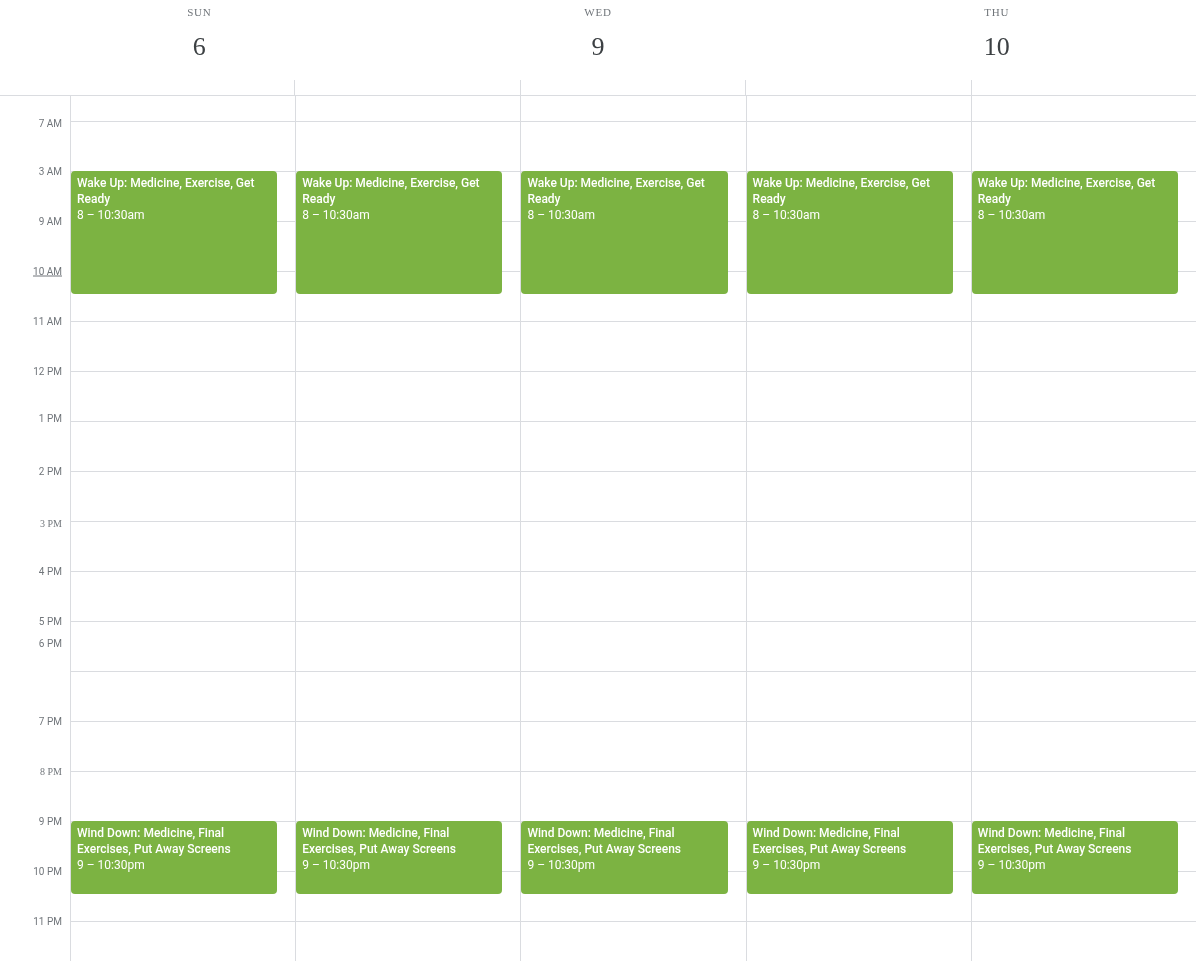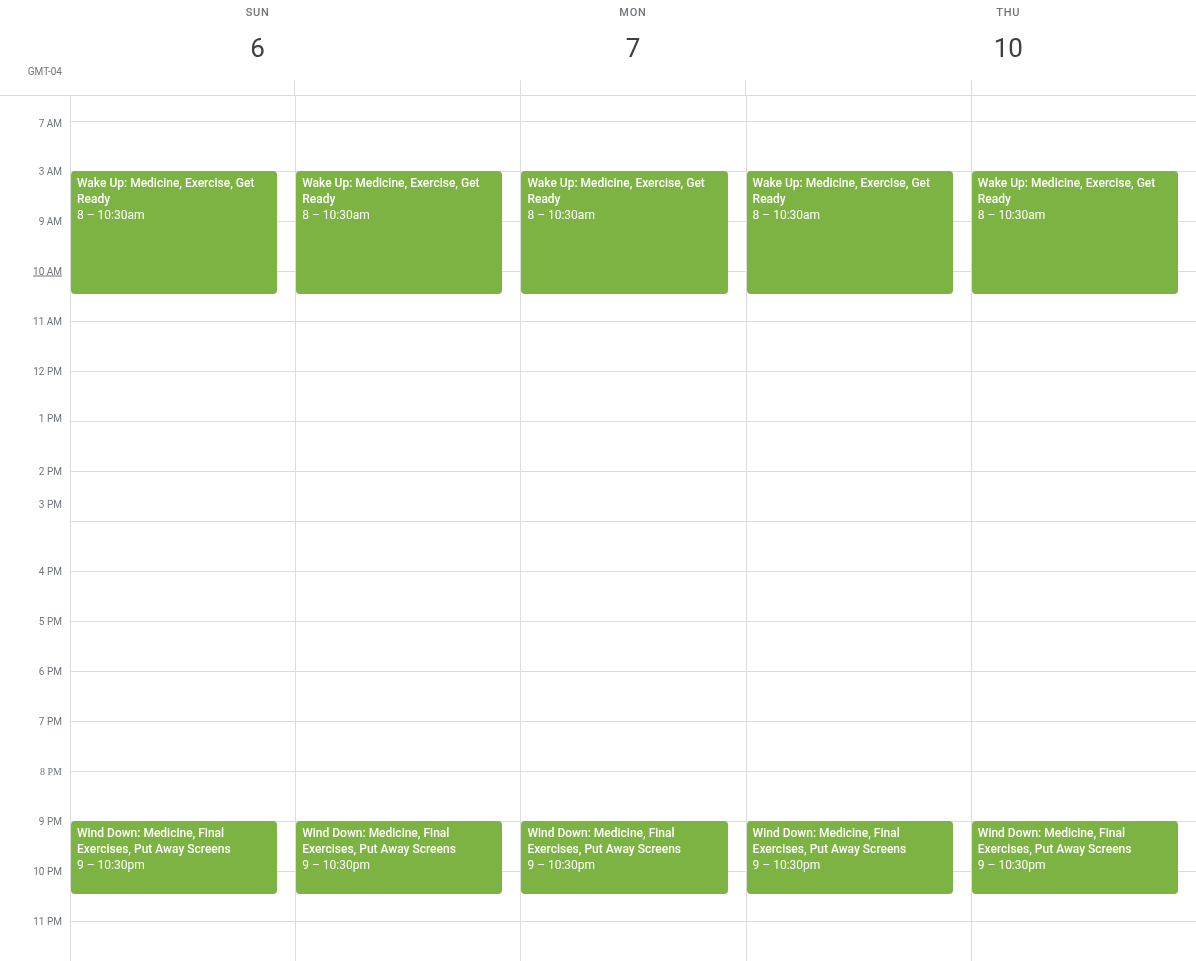--- a/index.html
+++ b/index.html
@@ -25,20 +25,21 @@
   }
   .header-axis {
     display: flex; align-items: flex-end; justify-content: flex-end;
     padding: 0 8px 3px 0;
     font-size: 10px;
     color: #70757a;
   }
   .header-day {
     text-align: center;
     padding-top: 6px;
+    font-family: Liberation Serif, serif;
   }
   .dow {
     font-size: 11px;
     letter-spacing: 0.8px;
     color: #70757a;
     font-weight: 500;
   }
   .daynum {
     font-size: 26px;
     color: #3c4043;
@@ -97,28 +98,27 @@
     cursor: pointer;
   }
   .event .title { font-weight: 500; }
 </style>
 </head>
 <body>
 
 <div class="cal-root">
 
   <div class="header-row">
-    <div class="axis-col header-axis">GMT-04</div>
     <div class="day-col header-day">
       <div class="dow">SUN</div>
       <div class="daynum">6</div>
     </div>
     <div class="day-col header-day">
-      <div class="dow">MON</div>
-      <div class="daynum">7</div>
+      <div class="dow">WED</div>
+      <div class="daynum">9</div>
     </div>
     <div class="day-col header-day">
       <div class="dow">THU</div>
       <div class="daynum">10</div>
     </div>
   </div>
 
   <div class="allday-row">
     <div class="axis-col"></div>
     <div class="day-col allday-cell first"></div>
@@ -131,24 +131,24 @@
   <div class="grid-row">
     <div class="axis-col axis-rail" id="axis-rail">
         <div class="time-label" style="top: 27px;">7 AM</div>
         <div class="time-label" style="top: 75px;">3 AM</div>
         <div class="time-label" style="top: 125px;">9 AM</div>
         <div class="time-label" style="top: 175px; text-decoration: underline;">10 AM</div>
         <div class="time-label" style="top: 225px;">11 AM</div>
         <div class="time-label" style="top: 275px;">12 PM</div>
         <div class="time-label" style="top: 322px;">1 PM</div>
         <div class="time-label" style="top: 375px;">2 PM</div>
-        <div class="time-label" style="top: 408px;">3 PM</div>
+        <div class="time-label" style="top: 427px; font-family: Liberation Serif, serif;">3 PM</div>
         <div class="time-label" style="top: 475px;">4 PM</div>
         <div class="time-label" style="top: 525px;">5 PM</div>
-        <div class="time-label" style="top: 575px;">6 PM</div>
+        <div class="time-label" style="top: 547px;">6 PM</div>
         <div class="time-label" style="top: 625px;">7 PM</div>
         <div class="time-label" style="top: 675px; font-family: Liberation Serif, serif;">8 PM</div>
         <div class="time-label" style="top: 725px;">9 PM</div>
         <div class="time-label" style="top: 775px;">10 PM</div>
         <div class="time-label" style="top: 825px;">11 PM</div>
       </div>
     <div class="day-col grid-col" id="col-0">
         <div class="hour-line" style="top: 25px;"></div>
         <div class="hour-line" style="top: 75px;"></div>
         <div class="hour-line" style="top: 125px;"></div>

